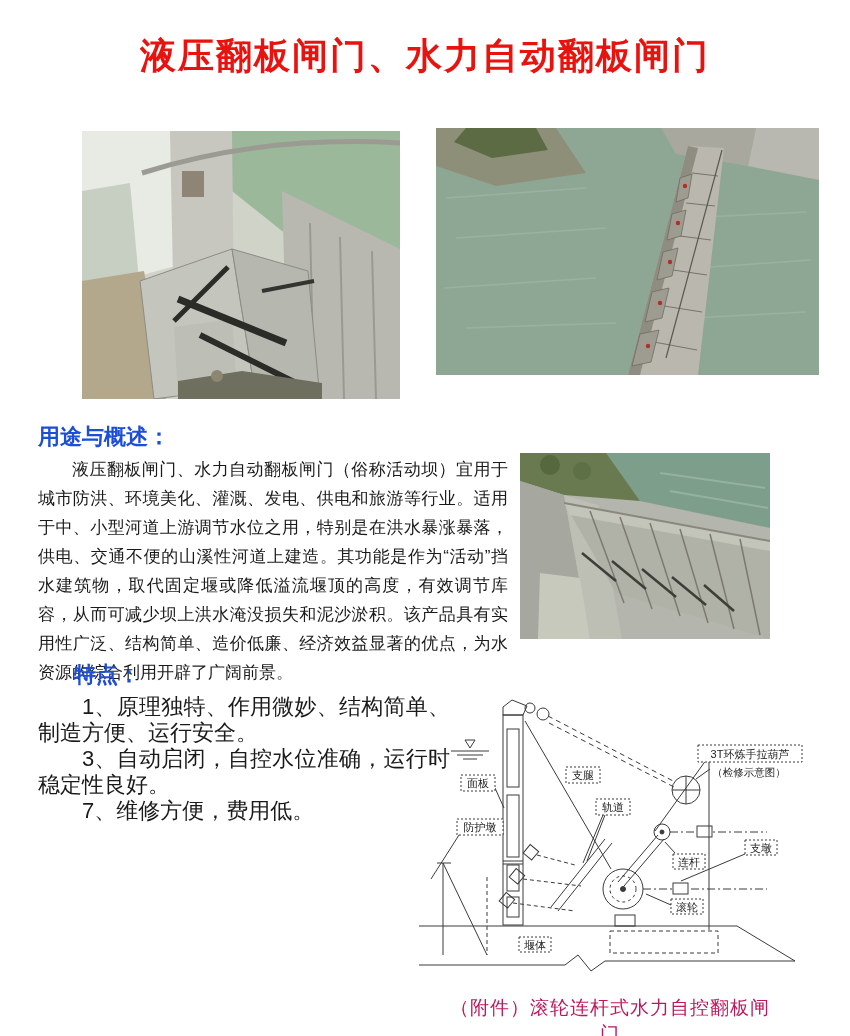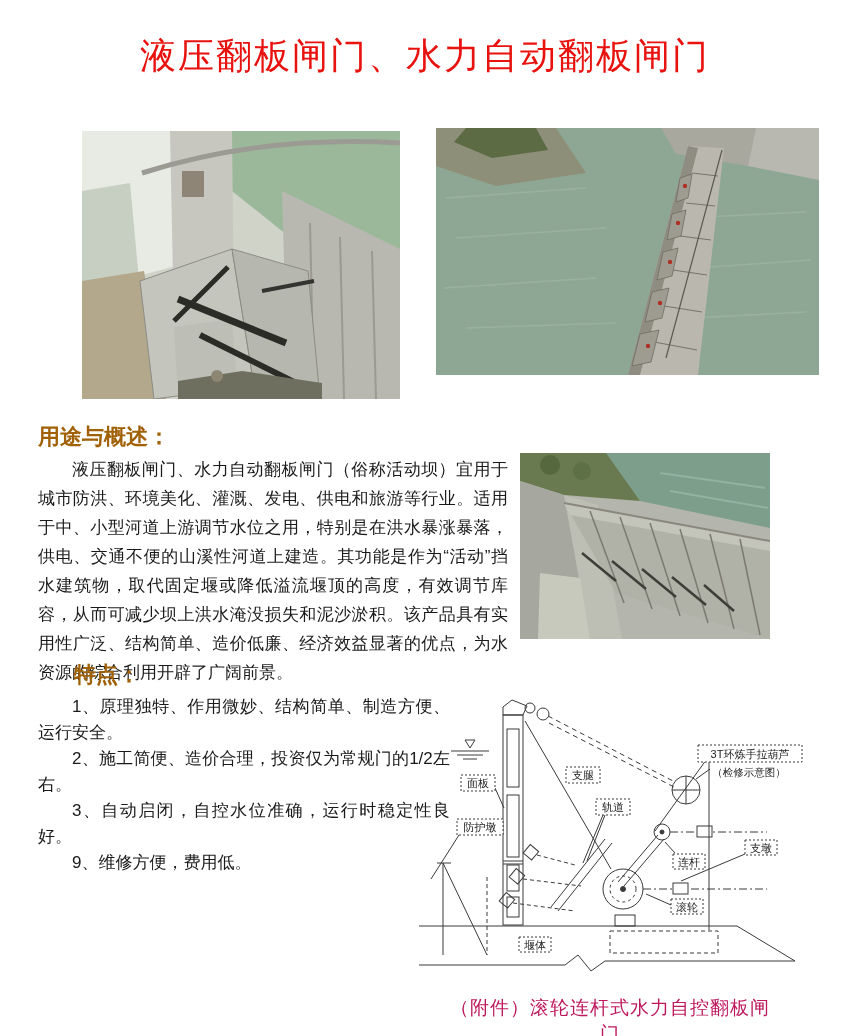--- a/index.html
+++ b/index.html
@@ -3,38 +3,38 @@
 <meta charset="utf-8">
 <style>
   html,body { margin:0; padding:0; background:#f2f2f2; }
   .page {
     position:relative; width:850px; height:1036px; margin:0 auto;
     background:#ffffff; overflow:hidden;
     font-family:"Liberation Sans","DejaVu Sans",sans-serif;
   }
   .title {
     position:absolute; left:0; top:32px; width:100%; text-align:center;
-    font-size:36px; font-weight:normal; letter-spacing:2px; color:#e8120f;
+    font-size:36px; font-weight:bold; letter-spacing:2px; color:#e8120f;
   }
   .photo { position:absolute; overflow:hidden; background:#dcdcd6; }
   #photo1 { left:82px;  top:131px; width:318px; height:268px; }
   #photo2 { left:436px; top:128px; width:383px; height:247px; }
   #photo3 { left:520px; top:453px; width:250px; height:186px; }
   .photo svg { display:block; }
-  .section-heading { position:absolute; font-size:22px; font-weight:bold; color:#a16207; }
+  .section-heading { position:absolute; font-size:22px; font-weight:bold; color:#1d4ed8; }
   #overview-heading { left:38px; top:422px; }
   #features-heading { left:38px; top:660px;margin-left:36px; }
   .para {
     position:absolute; left:38px; top:455px; width:470px;
     font-size:17px; line-height:29px; text-align:justify; color:#1a1a1a;
   }
   .para p { margin:0; text-indent:2em; }
   .features {
     position:absolute; left:38px; top:694px; width:412px;
-    font-size:17px; line-height:26px; text-align:justify; color:#1a1a1a;
+    font-size:22px; line-height:26px; text-align:justify; color:#1a1a1a;
   }
   .feature-item { text-indent:2em; }
   .diagram { position:absolute; left:415px; top:693px; width:435px; height:300px; }
   .diagram svg { display:block; }
   .diagram-caption {
     position:absolute; left:450px; top:995px; width:320px; text-align:center;
     font-size:19px; color:#be185d; letter-spacing:1px;
   }
   .dlabel { font-size:11px; fill:#222; }
   .dnote  { font-size:10.5px; fill:#222; }
@@ -153,23 +153,22 @@
       </g>
       <line x1="44" y1="50" x2="250" y2="88" stroke="#8a887e" stroke-width="2"></line>
     </svg>
   </div>
 
   <div class="section-heading" id="features-heading">特点：</div>
 
   <div class="features">
 
   <div class="feature-item">1、原理独特、作用微妙、结构简单、制造方便、运行安全。</div>
-      <div class="feature-item">2、施工简便、造价合理，投资仅为常规门的1/2左右。</div>
       <div class="feature-item">3、自动启闭，自控水位准确，运行时稳定性良好。</div>
-      <div class="feature-item">9、维修方便，费用低。</div>
+      <div class="feature-item">7、维修方便，费用低。</div>
     </div>
 
   <div class="diagram">
     <svg width="435" height="300" viewBox="0 0 435 300">
       <g stroke="#3a3a3a" stroke-width="1" fill="none">
 
         <polygon points="50,47 60,47 55,55"></polygon>
         <line x1="36" y1="58" x2="74" y2="58"></line>
           <line x1="42" y1="62" x2="68" y2="62"></line>
           <line x1="48" y1="66" x2="62" y2="66"></line>

